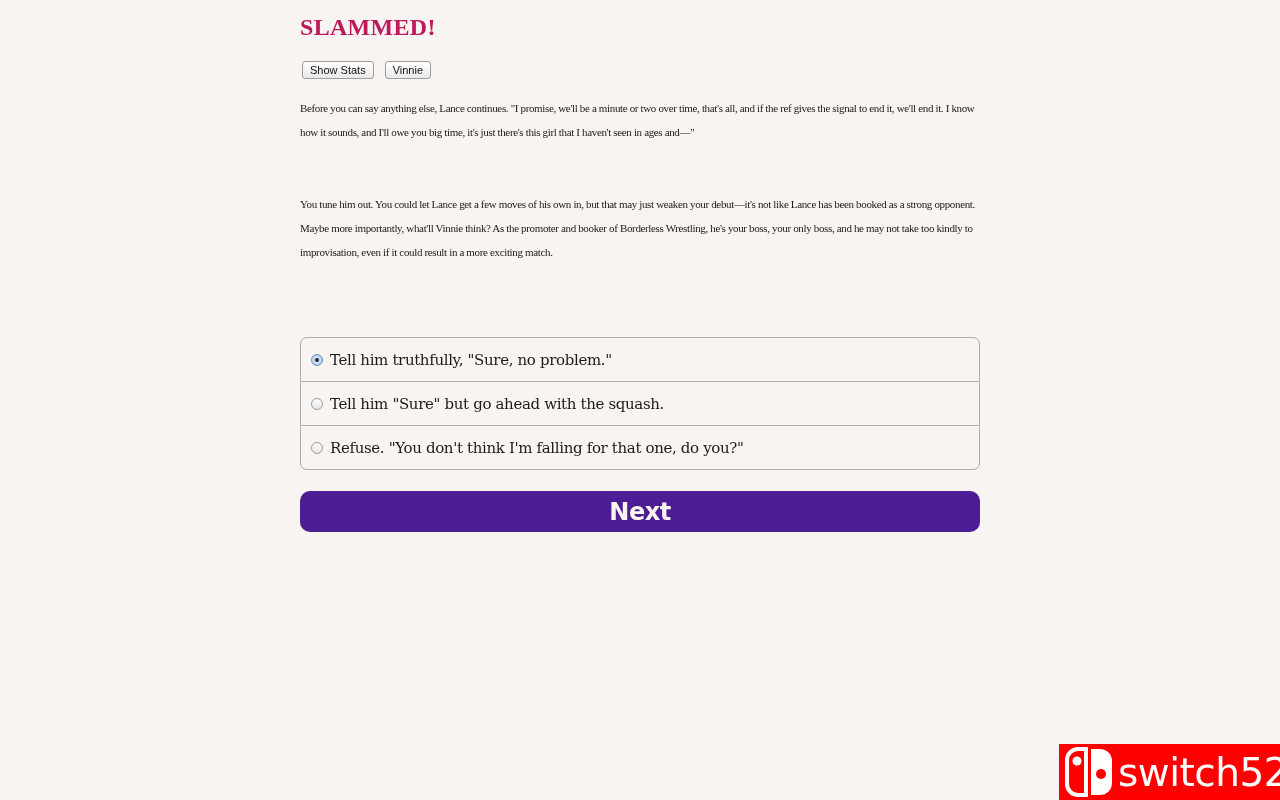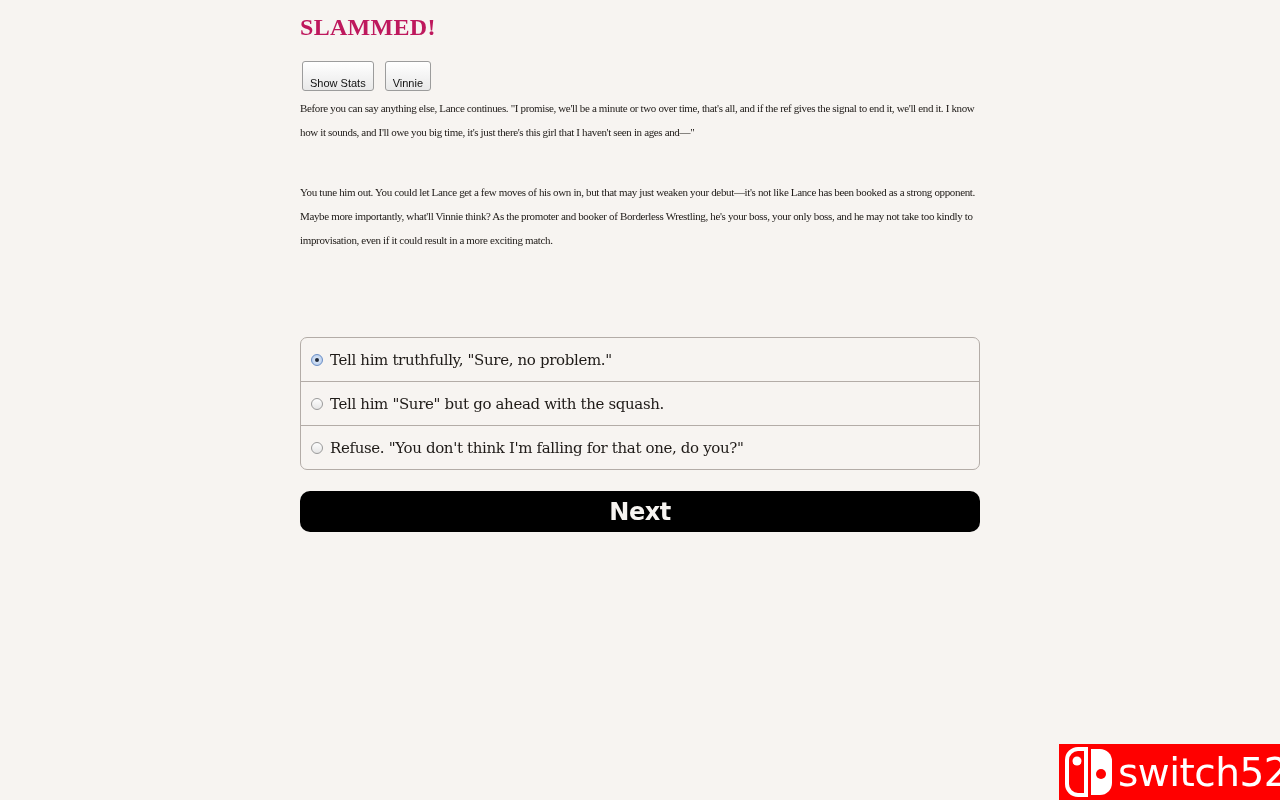--- a/index.html
+++ b/index.html
@@ -12,30 +12,30 @@
   .title {
     position:absolute; top:14px; left:0; margin:0;
     font-family:"Liberation Serif", serif; font-weight:bold; font-size:24px;
     letter-spacing:0.3px; color:#be185d;
   }
   .toolbar { position:absolute; top:61px; left:2px; display:flex; gap:11px; }
   .btn-small {
     font-family:"Liberation Sans", sans-serif; font-size:11px; color:#111;
     background:linear-gradient(#ffffff, #e9e9e9);
     border:1px solid #9c9c9c; border-radius:3px;
-    padding:14px 7px; height:18px; box-sizing:border-box; line-height:14px;
+    padding:1px 7px; height:18px; box-sizing:border-box; line-height:14px;
     cursor:pointer;
   }
   .passage {
     position:absolute; left:0; width:690px;
     font-size:11px; line-height:24px; margin:0;
     font-family:Liberation Serif, serif; letter-spacing:-0.35px;
   }
   .p1 { top:96px; }
-  .p2 { top:180px; }
+  .p2 { top:192px; }
   .choices {
     position:absolute; top:337px; left:0; width:678px;
     border:1px solid #b3aca7; border-radius:7px; background:#f7f4f1;
   }
   .choice {
     height:43px; display:flex; align-items:center;
     border-top:1px solid #b3aca7; cursor:pointer;
   }
   .choice:first-child { border-top:none; }
   .radio {
@@ -47,21 +47,21 @@
   .radio.checked {
     border-color:#6b8fc6; background:radial-gradient(#e8f0fb, #a9c3e8);
   }
   .radio.checked::after {
     content:""; position:absolute; left:3px; top:3px; width:4px; height:4px;
     border-radius:50%; background:#1f2a3a;
   }
   .choice-label { font-size:15px; letter-spacing:-0.35px; }
   .next-btn {
     position:absolute; top:491px; left:0; width:680px; height:41px;
-    background:#000000; border:none; border-radius:10px; color:#f7f4f1;
+    background:#4c1d95; border:none; border-radius:10px; color:#f7f4f1;
     font-family:"DejaVu Sans", sans-serif; font-weight:bold; font-size:24px;
     display:flex; align-items:center; justify-content:center; cursor:pointer;
     letter-spacing:-0.5px;
   }
   .watermark {
     position:absolute; left:1059px; top:744px; width:221px; height:56px;
     background:#ff0000; display:flex; align-items:center;
   }
   .wm-logo { margin-left:5px; display:flex; }
   .wm-text {

